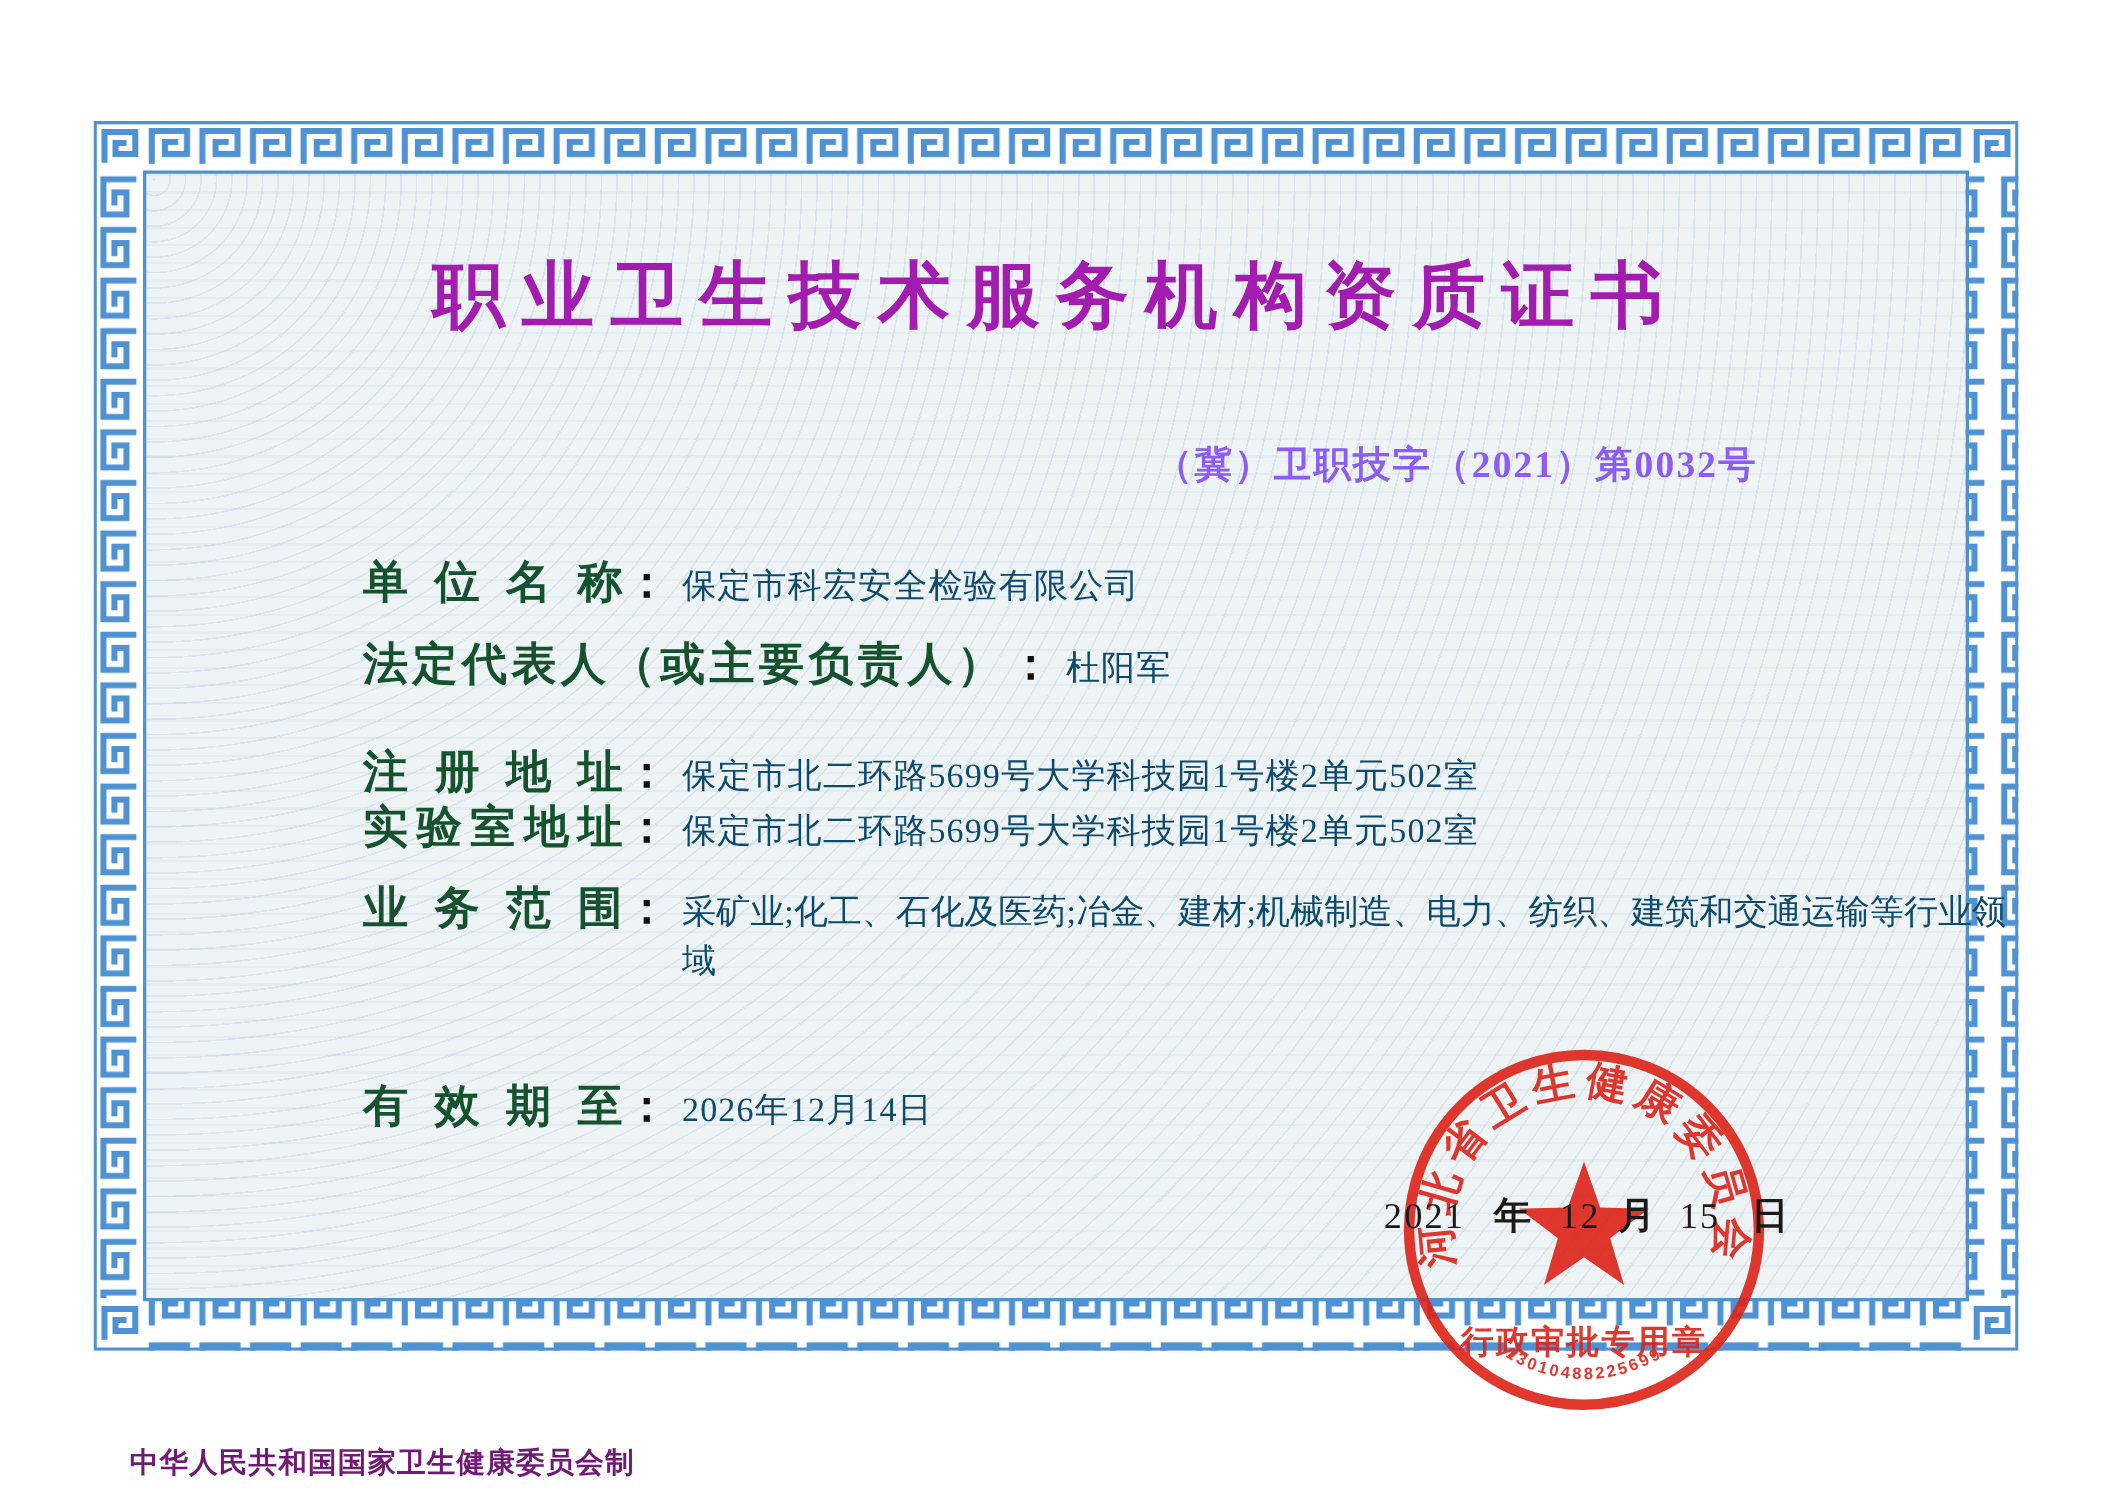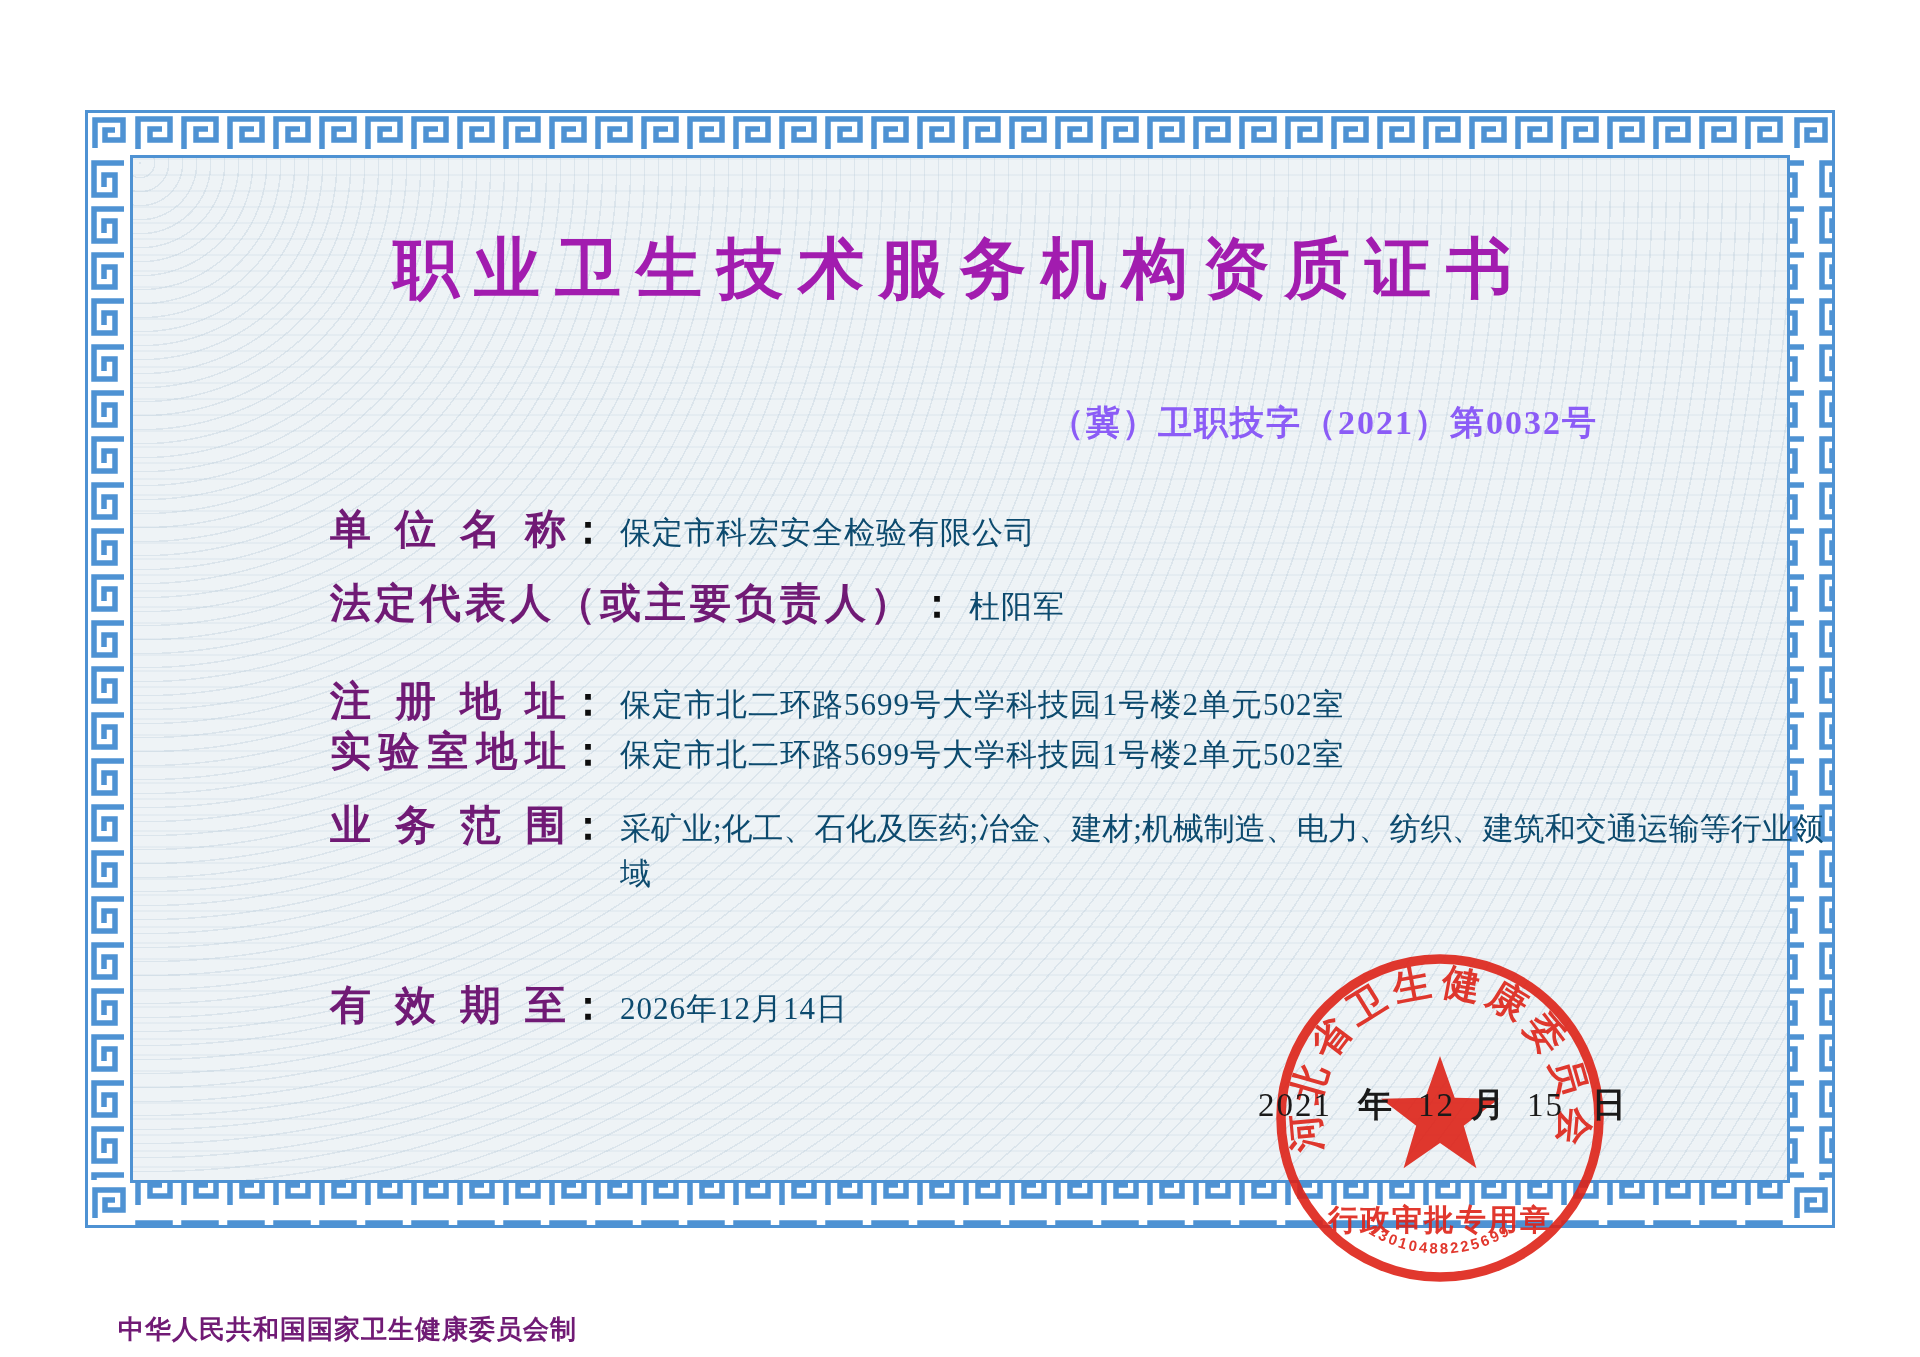--- a/index.html
+++ b/index.html
@@ -11,21 +11,21 @@
     background-image:
       repeating-radial-gradient(circle at 7px 5px, rgba(176,196,212,.30) 0 1.5px, rgba(255,255,255,0) 1.5px 14px),
       repeating-linear-gradient(180deg, rgba(190,208,222,.20) 0 2px, rgba(255,255,255,0) 2px 16px);
   }
   .frame{position:absolute;left:85px;top:110px;z-index:2;}
   .title{position:absolute;left:0;top:224px;width:1920px;text-align:center;z-index:3;
          font-size:66px;font-weight:bold;color:#a21caf;letter-spacing:15px;}
   .certno{position:absolute;right:322px;top:400px;z-index:3;
           font-size:34px;font-weight:bold;color:#8b5cf6;letter-spacing:2px;}
   .row{position:absolute;left:330px;z-index:3;display:flex;align-items:baseline;color:#111;}
-  .lbl{font-family:"Liberation Sans", sans-serif;font-weight:bold;font-size:41px;color:#701a75;white-space:nowrap;}
+  .lbl{font-family:"Liberation Sans", sans-serif;font-weight:bold;font-size:41px;color:#14532d;white-space:nowrap;}
   .lbl.j4{display:inline-block;width:236px;text-align:justify;text-align-last:justify;}
   .lbl.long{letter-spacing:4px;}
   .colon{font-family:"Liberation Sans", sans-serif;font-weight:bold;font-size:40px;color:#0d0d0d;margin-left:2px;}
   .val{font-size:31px;color:#0c4a6e;margin-left:12px;letter-spacing:1px;}
   .val.scope{display:block;width:1215px;line-height:1.45;letter-spacing:0;}
   .date-line{position:absolute;left:1258px;top:1082px;z-index:6;font-size:36px;color:#1a1a1a;white-space:nowrap;}
   .date-line .num{font-size:33px;letter-spacing:2px;}
   .d-g1{margin-right:26px;} .d-g2{margin-right:26px;} .d-g3{margin-right:16px;}
   .d-g4{margin-right:22px;} .d-g5{margin-right:28px;text-align:right;}
   .date-cjk{font-weight:bold;font-family:"Liberation Sans", sans-serif;font-size:34px;}

